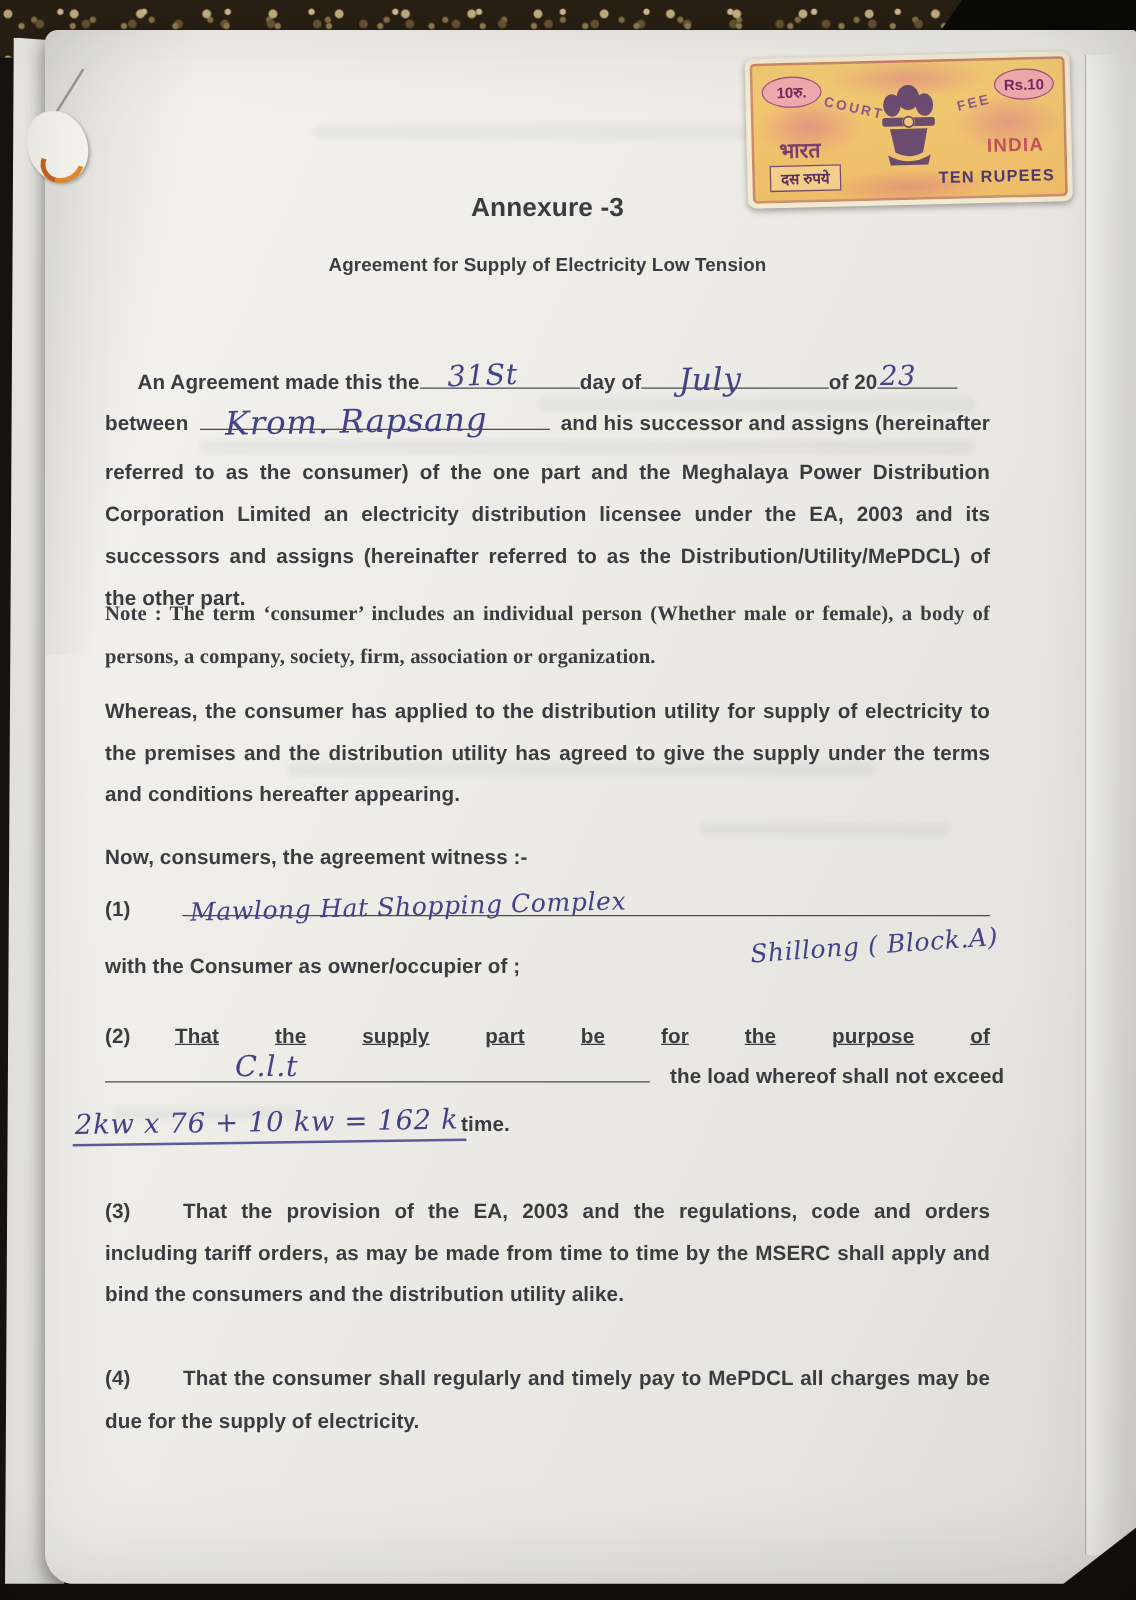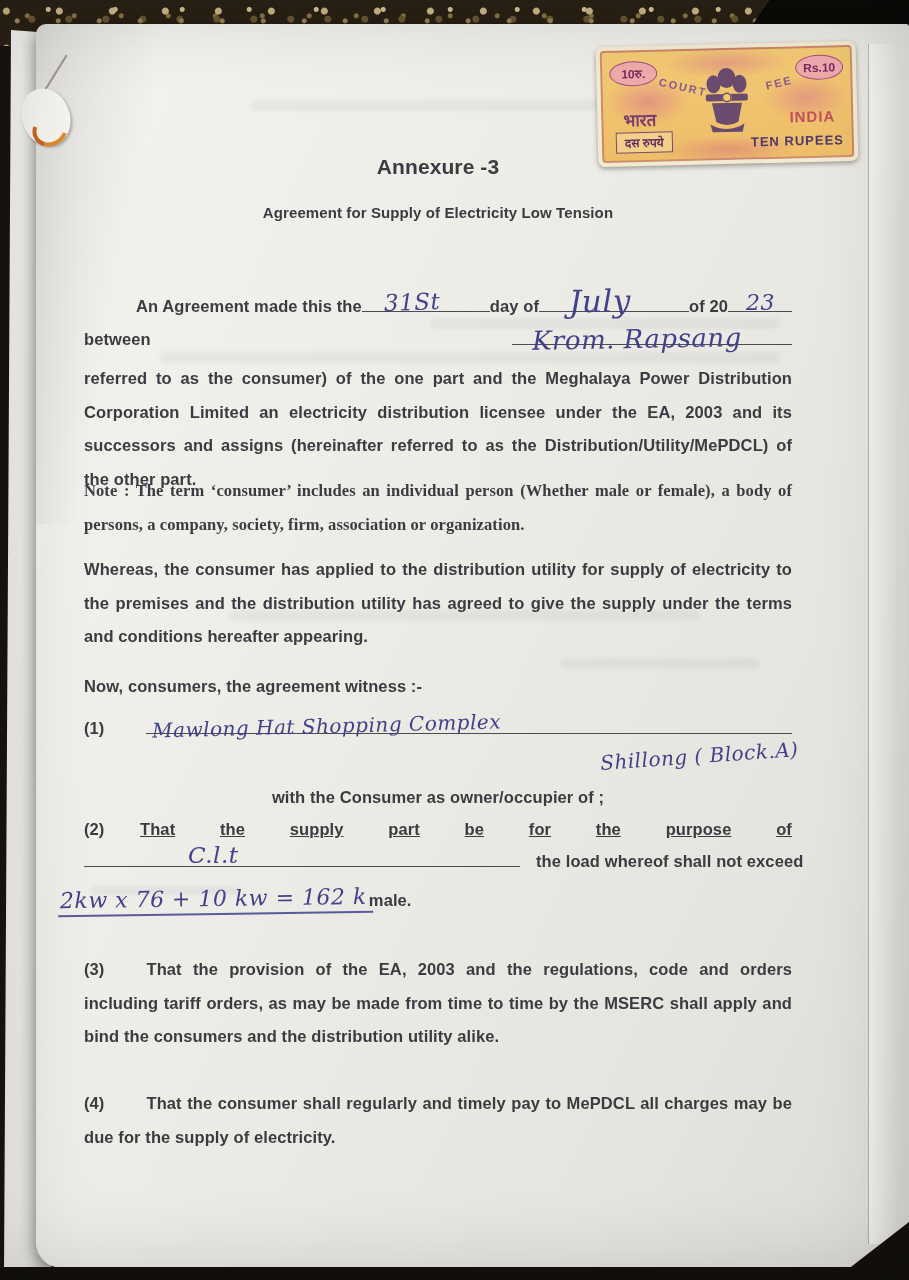--- a/index.html
+++ b/index.html
@@ -105,22 +105,22 @@
   .row{position:absolute;left:84px;width:708px;display:flex;align-items:baseline;}
   .blank{position:relative;border-bottom:1.6px solid #4a4c52;}
   .clause-num{display:inline-block;margin-right:42px;}
   .nowrap{white-space:nowrap;}
   
   .hand{
     font-family:"DejaVu Serif", serif;font-style:italic;color:#41418c;
     font-weight:500;white-space:nowrap;letter-spacing:0.5px;
   }
   .hand-day{position:absolute;left:22px;bottom:-4px;font-size:23px;transform:rotate(-2deg);}
-  .hand-month{position:absolute;left:30px;bottom:-8px;font-size:31px;transform:rotate(-1deg);}
-  .hand-year{position:absolute;left:18px;bottom:-4px;font-size:22px;}
+  .hand-month{position:absolute;left:30px;bottom:-8px;font-size:25px;transform:rotate(-1deg);}
+  .hand-year{position:absolute;left:2px;bottom:-4px;font-size:22px;}
   .hand-name{position:absolute;left:20px;bottom:-10px;font-size:26px;transform:rotate(-1deg);}
   .hand-loc1{position:absolute;left:6px;bottom:-5px;font-size:20px;transform:rotate(-1.5deg);}
   .hand-loc2{position:absolute;left:600px;top:744px;font-size:20px;transform:rotate(-4deg);}
   .hand-purpose{position:absolute;left:104px;bottom:-2px;font-size:23px;}
   .hand-load{font-size:22px;border-bottom:2px solid rgba(65,65,140,0.85);padding:0 6px 2px 2px;transform:rotate(-0.8deg);}
 </style>
 </head>
 <body>
 
 <div class="marble"></div>
@@ -165,58 +165,59 @@
     <div class="stamp-country left">भारत</div>
     <div class="stamp-country right">INDIA</div>
     <div class="stamp-words-left">दस रुपये</div>
     <div class="stamp-words-right">TEN RUPEES</div>
   </div>
 </div>
 
 <div class="center-line print" style="top:155px;font-size:21px;">Annexure -3</div>
 <div class="center-line print" style="top:204px;font-size:15px;">Agreement for Supply of Electricity Low Tension</div>
 
-<div class="row print" style="top:297px;justify-content:flex-end;">
+<div class="row print" style="top:297px;justify-content:center;">
   <span class="nowrap">An Agreement made this the</span>
   <span class="blank" style="width:128px;">
     <span class="hand hand-day">31St</span>
   </span>
   <span class="nowrap">day of</span>
   <span class="blank" style="width:150px;">
     <span class="hand hand-month">July</span>
   </span>
   <span class="nowrap">of 20</span>
   <span class="blank" style="width:64px;">
     <span class="hand hand-year">23</span>
   </span>
 </div>
 
 <div class="row print" style="top:330px;justify-content:space-between;">
   <span class="nowrap">between</span>
   <span class="blank" style="width:280px;">
     <span class="hand hand-name">Krom. Rapsang</span>
   </span>
+  <span class="nowrap">and his successor and assigns (hereinafter</span>
 </div>
 
 <div class="para print" style="top:362px;">referred to as the consumer) of the one part and the Meghalaya Power Distribution Corporation Limited an electricity distribution licensee under the EA, 2003 and its successors and assigns (hereinafter referred to as the Distribution/Utility/MePDCL) of the other part.</div>
 
 <div class="para print" style="top:474px;font-family:Liberation Serif, serif;">Note : The term ‘consumer’ includes an individual person (Whether male or female), a body of persons, a company, society, firm, association or organization.</div>
 
 <div class="para print" style="top:553px;">Whereas, the consumer has applied to the distribution utility for supply of electricity to the premises and the distribution utility has agreed to give the supply under the terms and conditions hereafter appearing.</div>
 
 <div class="para print" style="top:670px;">Now, consumers, the agreement witness :-</div>
 
 <div class="row print" style="top:719px;">
   <span style="width:56px;flex:none;">(1)</span>
   <span class="blank" style="flex:1;margin-left:6px;">
     <span class="hand hand-loc1">Mawlong Hat Shopping Complex</span>
   </span>
 </div>
 <span class="hand hand-loc2">Shillong ( Block.A)</span>
-<div class="row print" style="top:788px;justify-content:center;">
+<div class="row print" style="top:764px;">
   <span>with the Consumer as owner/occupier of ;</span>
 </div>
 
 <div class="row print" style="top:820px;">
   <span style="width:56px;flex:none;">(2)</span>
   <span style="flex:1;display:flex;justify-content:space-between;text-decoration:underline;">
     <span>That</span>
     <span>the</span>
     <span>supply</span>
     <span>part</span>
@@ -228,21 +229,21 @@
   </span>
 </div>
 <div class="row print" style="top:852px;">
   <span class="blank" style="width:436px;flex:none;">
     <span class="hand hand-purpose">C.l.t</span>
   </span>
   <span class="nowrap" style="margin-left:16px;flex:1;text-align:right;">the load whereof shall not exceed</span>
 </div>
 <div class="row" style="top:886px;left:58px;width:734px;">
   <span class="hand hand-load">2kw x 76 + 10 kw = 162 k</span>
-  <span class="print" style="margin-left:-4px;">male.</span>
+  <span class="print" style="margin-left:-4px;">time.</span>
 </div>
 
 <div class="para print" style="top:953px;">
   <span class="clause-num">(3)</span><span>That the provision of the EA, 2003 and the regulations, code and orders including tariff orders, as may be made from time to time by the MSERC shall apply and bind the consumers and the distribution utility alike.</span>
 </div>
 
 <div class="para print" style="top:1087px;">
   <span class="clause-num">(4)</span><span>That the consumer shall regularly and timely pay to MePDCL all charges may be due for the supply of electricity.</span>
 </div>
 

